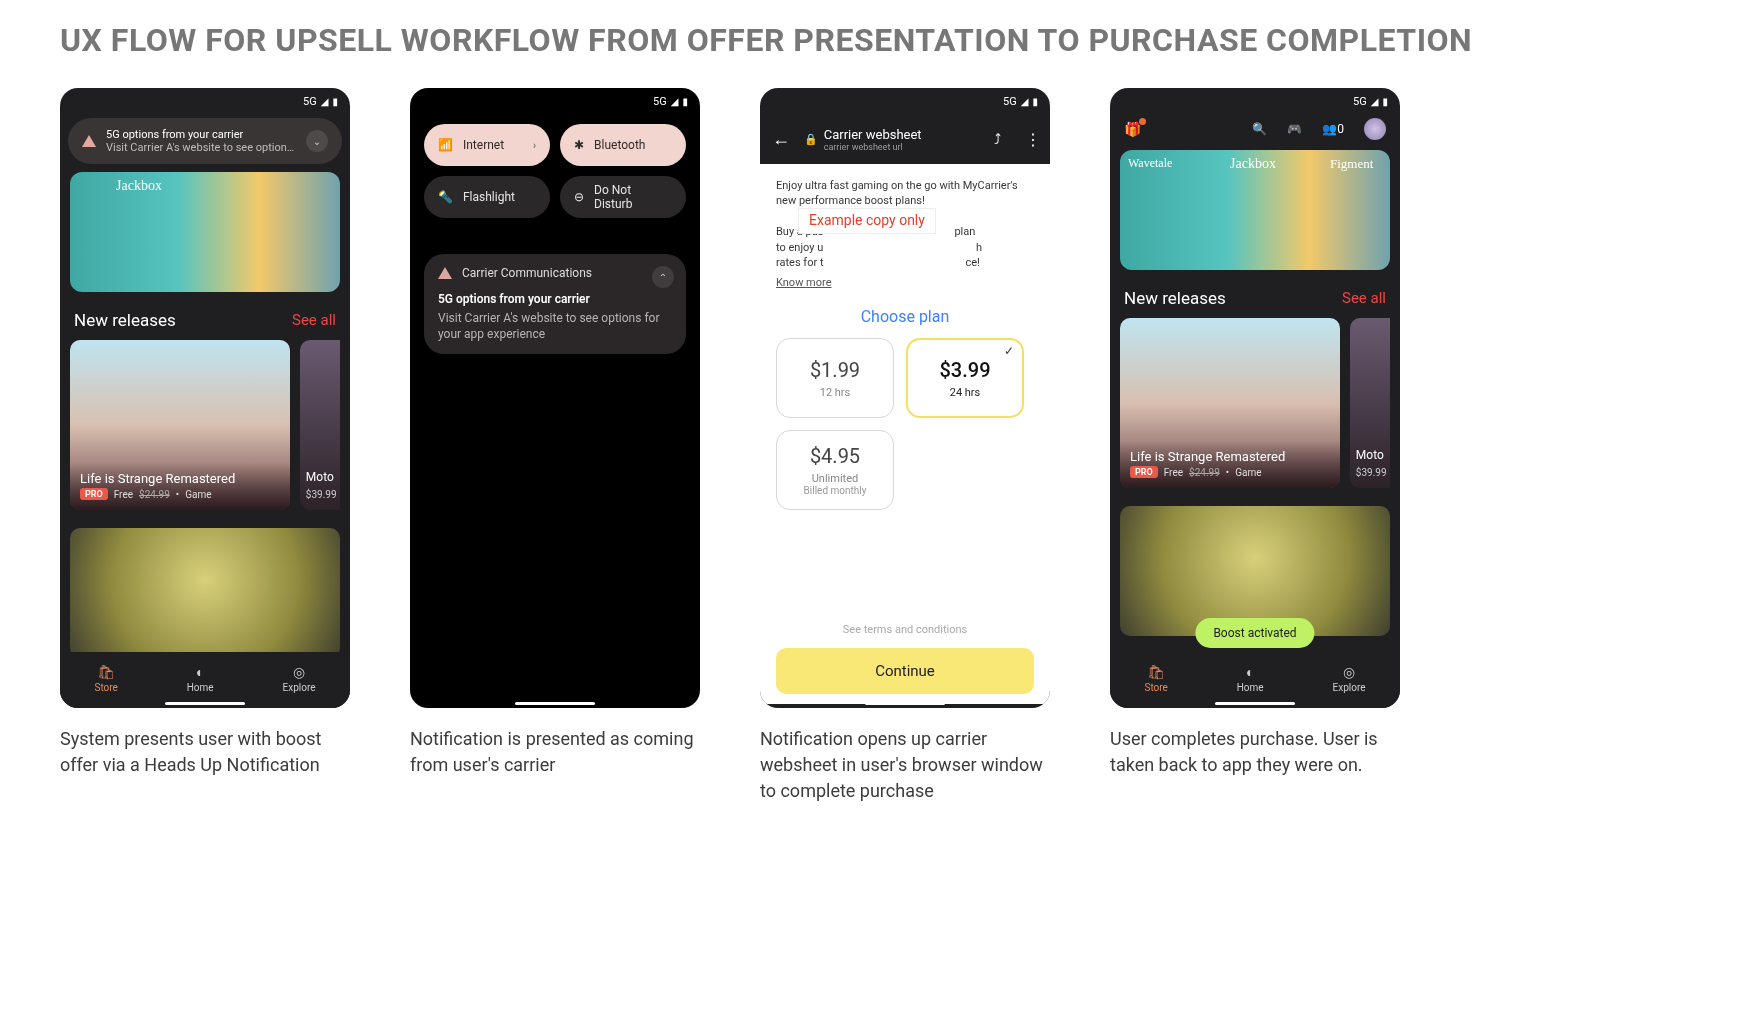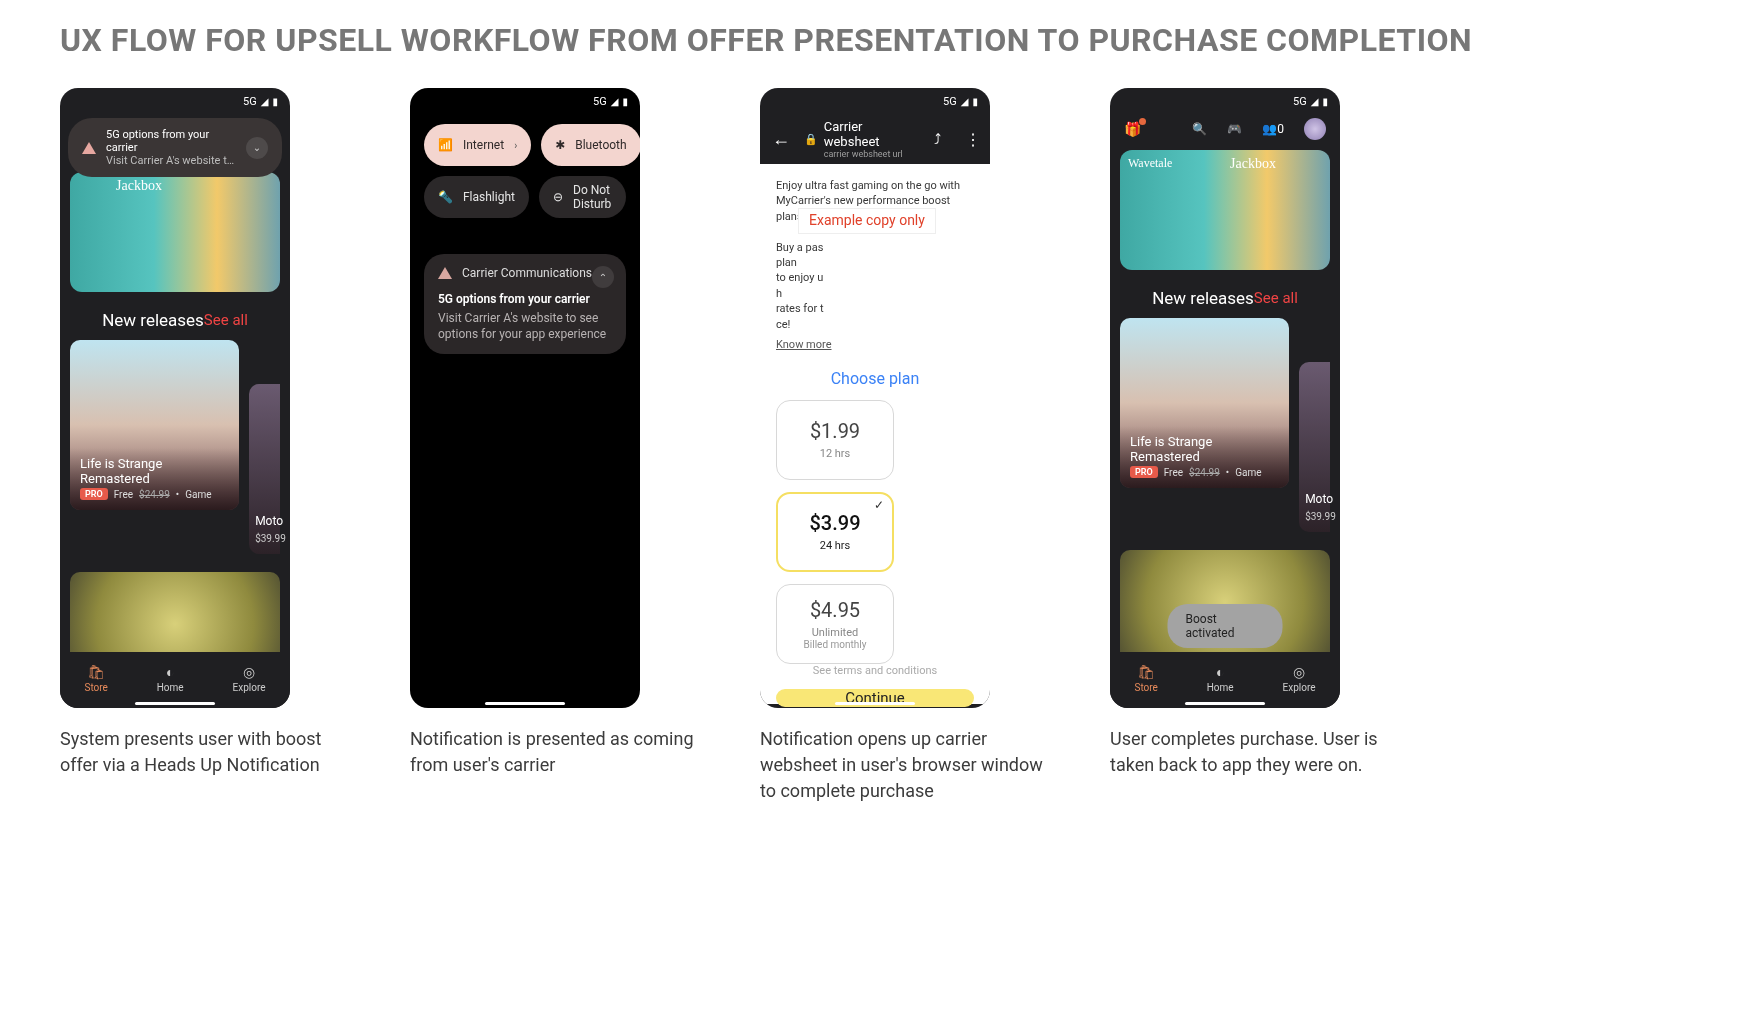--- a/index.html
+++ b/index.html
@@ -20,21 +20,21 @@
     display: flex;
     gap: 60px;
     align-items: flex-start;
   }
   .step {
     display: flex;
     flex-direction: column;
     width: 290px;
   }
   .phone {
-    width: 230px;
+    width: 290px;
     height: 620px;
     background: #1f1f22;
     border-radius: 18px;
     overflow: hidden;
     position: relative;
     color: #fff;
     font-size: 12px;
   }
   .statusbar {
     height: 26px;
@@ -88,21 +88,21 @@
     border-radius: 12px;
     background: linear-gradient(90deg,#3fa8a3 0%,#56c4bf 40%,#f2c96a 70%,#6fa2ae 100%);
     position: relative;
     overflow: hidden;
   }
   .s1-hero .hero-text {
     position:absolute; top:6px; left:46px;
     font-family: cursive; font-size:14px; color:#fff;
   }
   .s1-newrel {
-    display:flex; justify-content:center; align-items:center;
+    display:flex; justify-content:space-between; align-items:center;
     padding: 18px 14px 10px;
   }
   .s1-newrel-title { font-size:17px; font-weight:400; }
   .s1-newrel-seeall { font-size:15px; color:#ef4444; }
   .s1-cards { display:flex; gap:10px; padding:0 10px; }
   .s1-card-main {
     width: 230px; height: 170px; border-radius:10px;
     background: linear-gradient(180deg,#bfe4f0 0%,#d8c0b0 50%,#6b434a 100%);
     position:relative; overflow:hidden;
   }
@@ -112,21 +112,20 @@
     background: linear-gradient(180deg, transparent, rgba(0,0,0,0.6));
   }
   .card-title { font-size:13px; color:#fff; }
   .card-meta { font-size:10px; color:#ddd; display:flex; align-items:center; gap:6px; margin-top:2px; }
   .pro-badge { background:#e75a4a; color:#fff; font-size:9px; padding:1px 5px; border-radius:3px; font-weight:600; }
   .strike { text-decoration: line-through; color:#aaa; }
   .s1-card-side {
     width:42px; height:170px; border-radius:10px 0 0 10px;
     background:linear-gradient(180deg,#6a5a70,#2c2228);
     position:relative;
-    margin-top:44px;
   }
   .s1-card-side .side-title { position:absolute; bottom:26px; left:6px; font-size:12px; }
   .s1-card-side .side-price { position:absolute; bottom:10px; left:6px; font-size:10px; color:#ccc; }
   .s1-bigcard {
     margin:18px 10px 0; height:130px; border-radius:10px;
     background: radial-gradient(circle at 50% 40%, #d8d07a 0%, #8f8a3e 60%, #3f3f2f 100%);
   }
   .bottomnav {
     position:absolute; bottom:0; left:0; right:0; height:56px;
     background:#1f1f22; display:flex; justify-content:space-around; align-items:center;
@@ -214,21 +213,21 @@
     padding:4px 14px 4px; height:30px;
   }
   .s4-iconrow .left-gift { margin-right:auto; position:relative; font-size:14px; }
   .gift-dot { position:absolute; top:-3px; right:-5px; width:7px; height:7px; border-radius:50%; background:#e5683e; }
   .s4-avatar {
     width:22px; height:22px; border-radius:50%;
     background:radial-gradient(circle,#d0c4e6,#8f7fb3);
   }
   .toast {
     position:absolute; bottom:60px; left:50%; transform:translateX(-50%);
-    background:#a3a3a3; color:#222; font-size:12px;
+    background:#bef264; color:#222; font-size:12px;
     padding:8px 18px; border-radius:20px; z-index:5;
   }
 </style>
 </head>
 <body>
 
 <h1 class="page-title">UX FLOW FOR UPSELL WORKFLOW FROM OFFER PRESENTATION TO PURCHASE COMPLETION</h1>
 
 <div class="flow">
 

